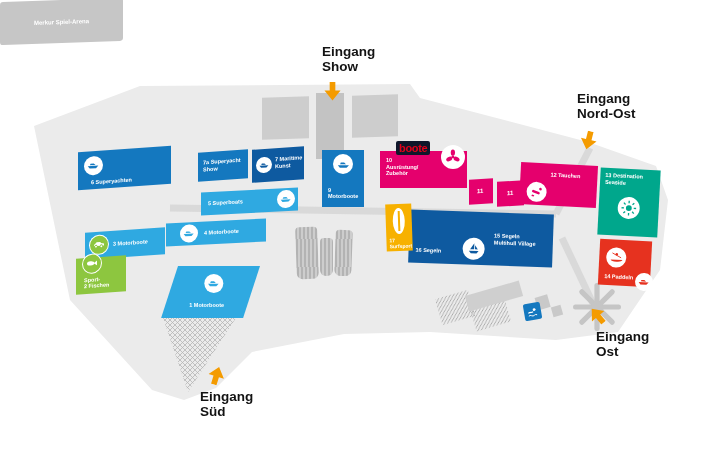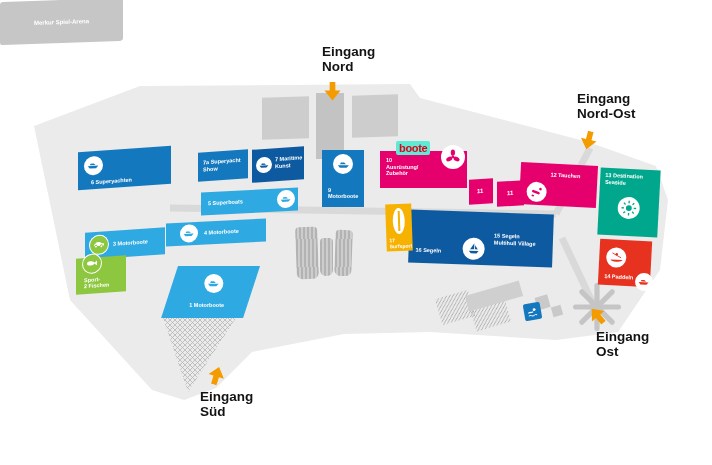--- a/index.html
+++ b/index.html
@@ -93,21 +93,21 @@
   #hall1516 .label15{left:85px;top:20px;width:58px;}
 
   #hall17{left:386px;top:204px;width:26px;height:47px;transform:rotate(-2deg);z-index:3;}
   .surfboard{position:absolute;left:7px;top:4px;width:12px;height:26px;background:#fff;
              border-radius:6px/13px;}
   .surfboard:after{content:"";position:absolute;left:50%;top:3px;bottom:3px;width:1.5px;
              background:#f7b100;transform:translateX(-50%);}
   #hall17 .hall-label{left:3px;bottom:2px;font-size:5px;}
 
   
-  #boote-logo{position:absolute;left:396px;top:141px;z-index:5;background:#5eead4;
+  #boote-logo{position:absolute;left:396px;top:141px;z-index:5;background:#0f172a;
               padding:0 3px;border-radius:2px;font-weight:800;font-size:11px;
               letter-spacing:-0.3px;line-height:14px;}
 
   
   #swim-sign{position:absolute;left:524px;top:303px;width:17px;height:17px;z-index:2;
              transform:rotate(-10deg);border-radius:2px;display:flex;align-items:center;
              justify-content:center;}
   #swim-sign svg{width:14px;height:14px;}
 
   
@@ -373,21 +373,21 @@
     <svg viewBox="0 0 20 20">
         <circle cx="12" cy="7" r="2" fill="#fff"></circle>
         <path d="M3 11c3-2.5 5 .5 7-1.5" stroke="#fff" stroke-width="1.6" fill="none"></path>
         <path d="M3 15q2-1.5 4 0t4 0t4 0" stroke="#fff" stroke-width="1.3" fill="none"></path>
       </svg>
   </div>
 
   <div class="entrance" id="ent-nord">
     <div class="ent-lines">
       <span class="ent-line">Eingang</span>
-      <span class="ent-line">Nord</span>
+      <span class="ent-line">Show</span>
     </div>
     <span class="arrow" style="color: rgb(244, 155, 0);">
       <svg viewBox="0 0 18 20">
           <path fill="currentColor" d="M6 0 H12 V9 H17.5 L9 19.5 L0.5 9 H6 Z"></path>
         </svg>
     </span>
   </div>
 
   <div class="entrance" id="ent-nordost">
     <div class="ent-lines">

